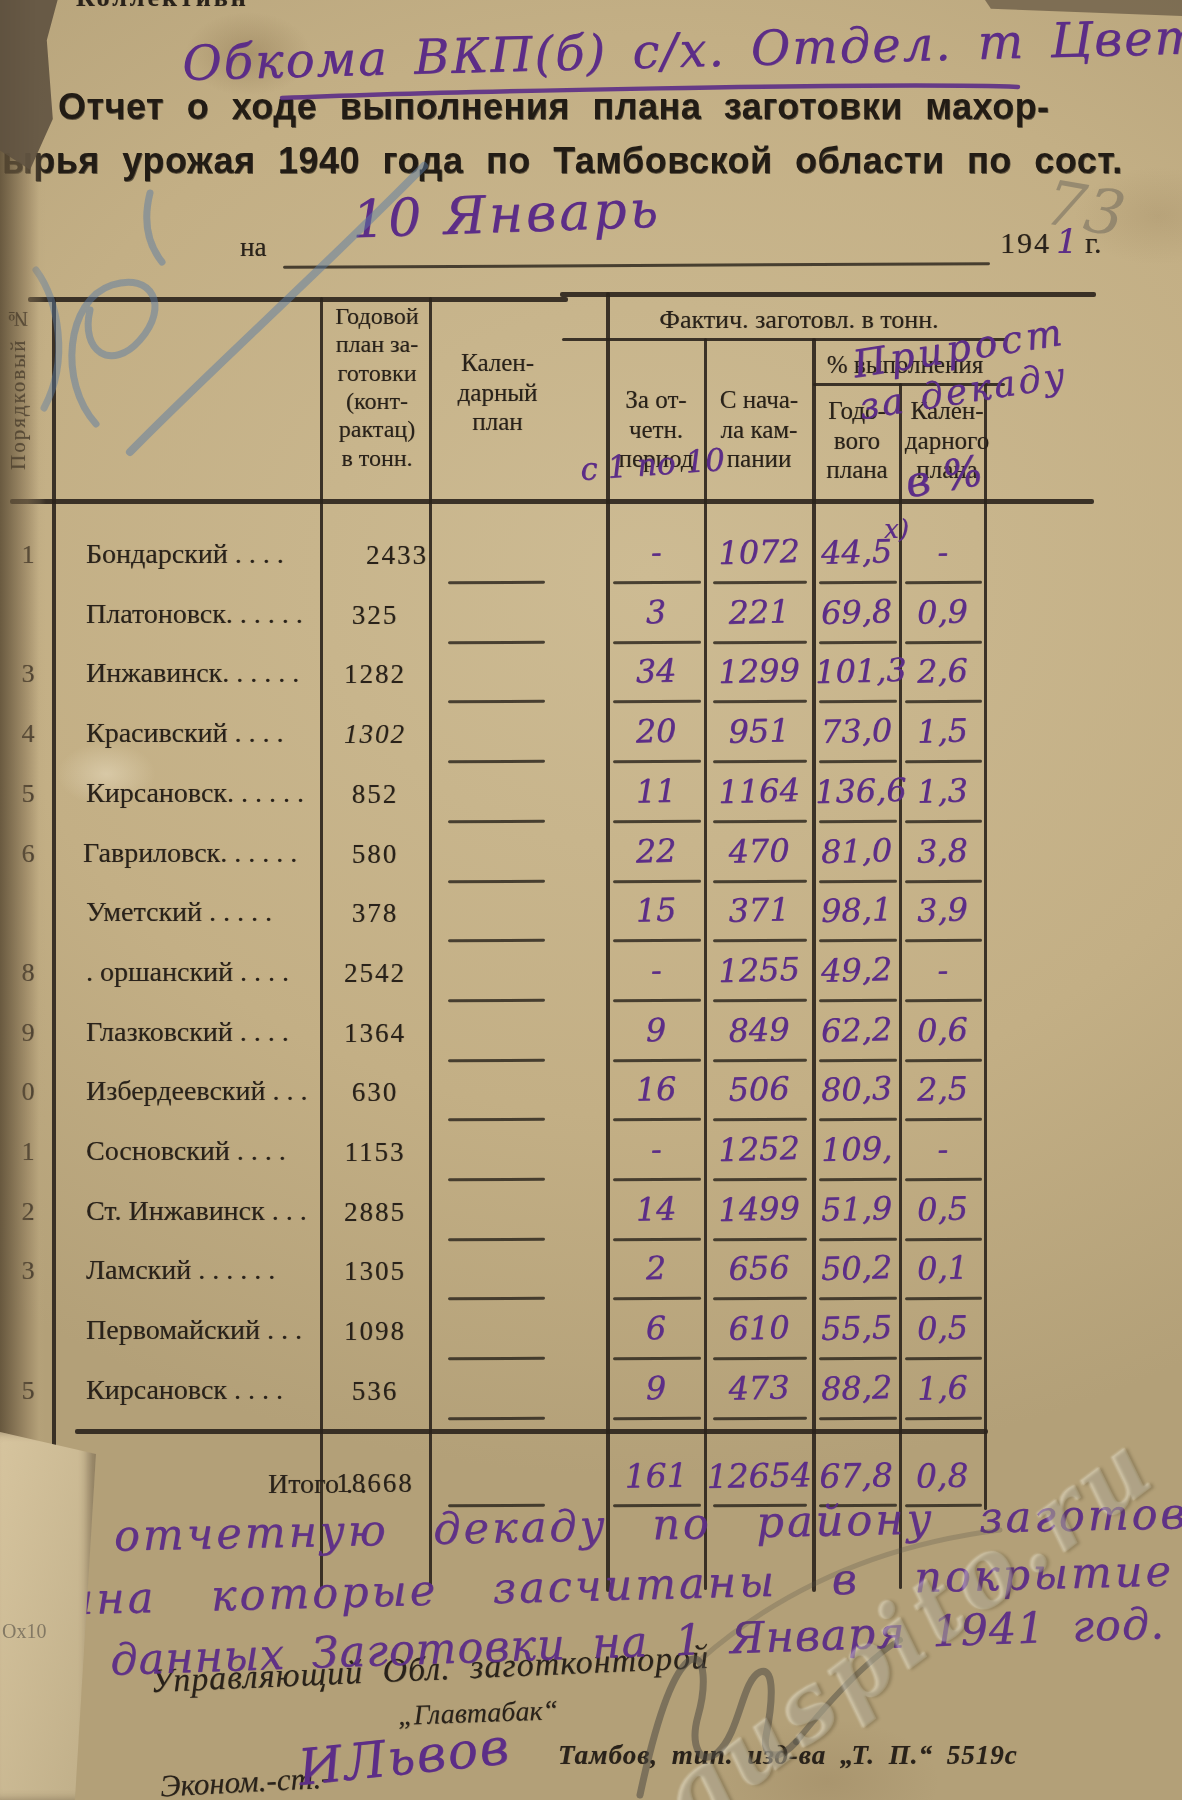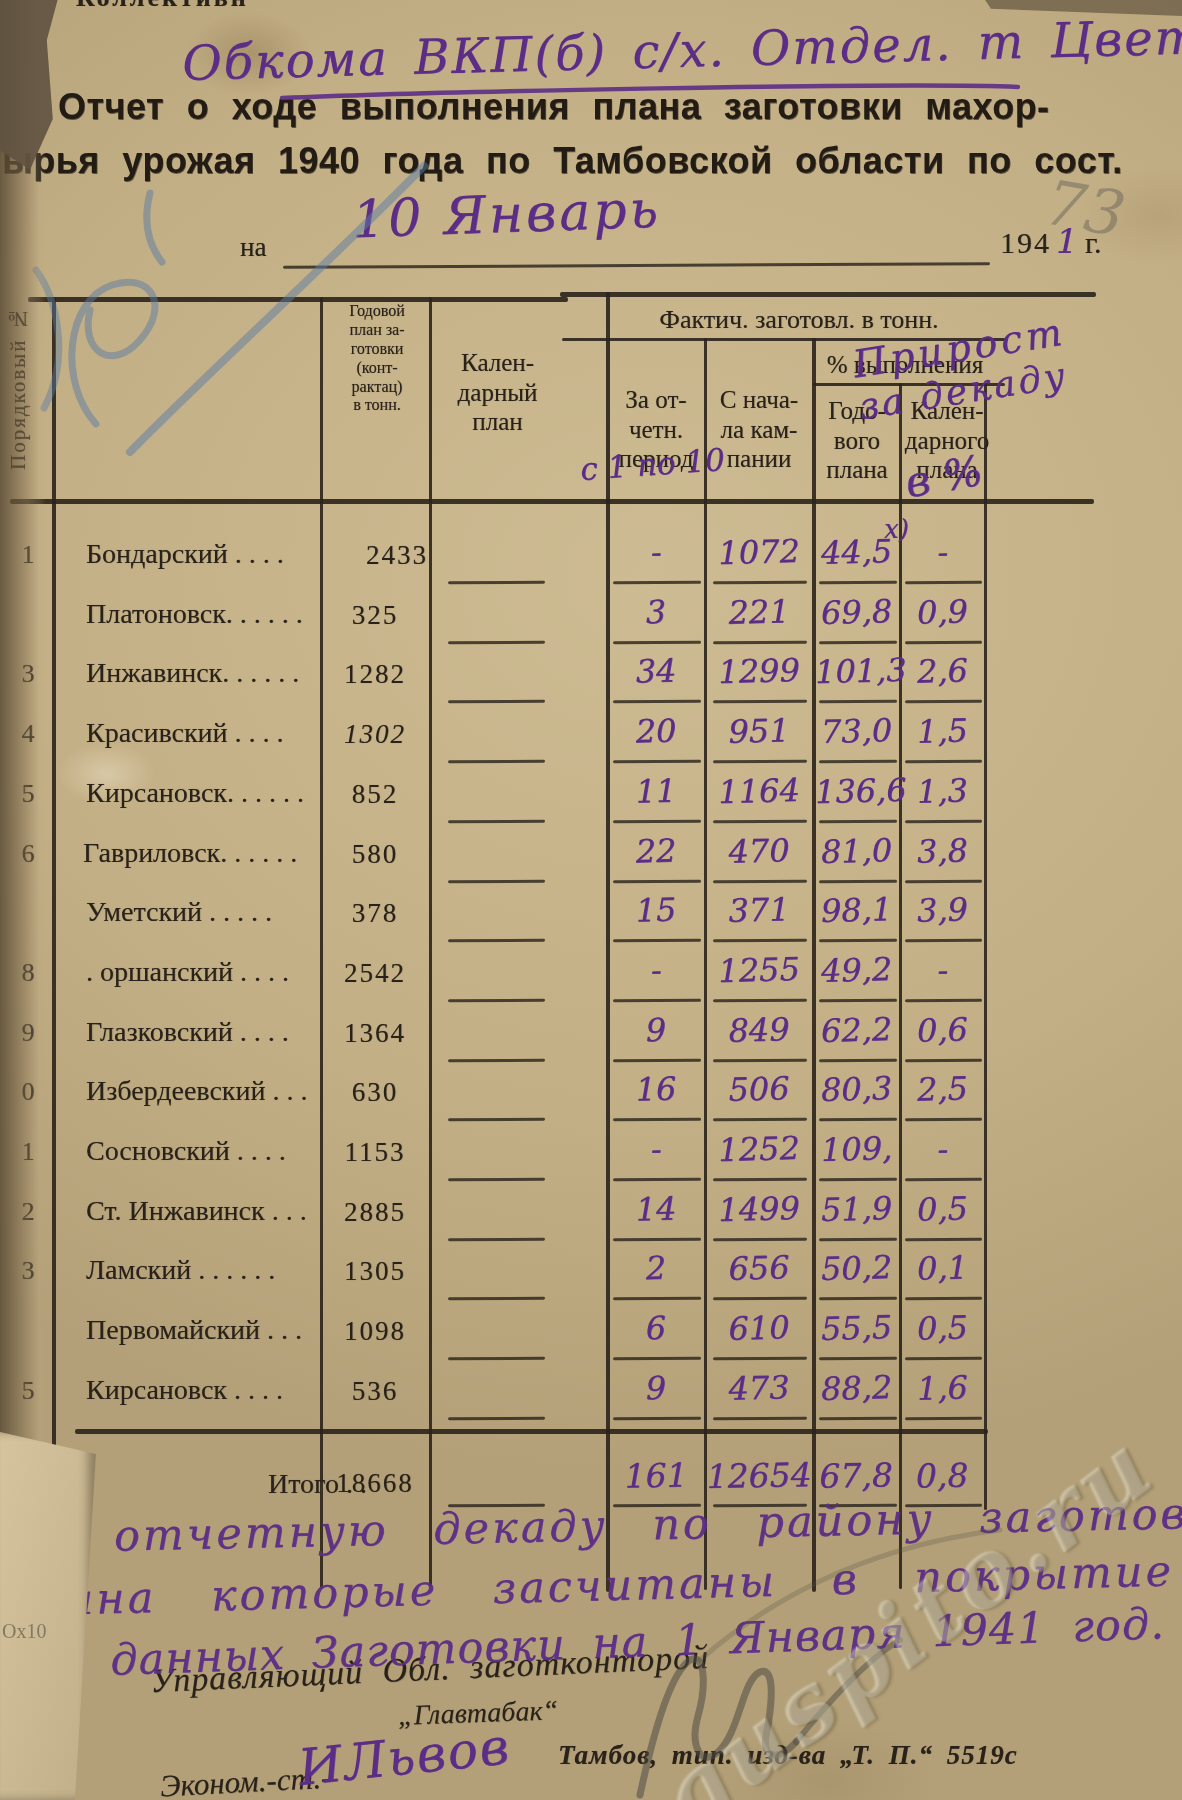--- a/index.html
+++ b/index.html
@@ -63,21 +63,21 @@
   <div class="tline z1" style="left:52px;top:297px;width:4px;height:1273px;"></div>
   <div class="tline z1" style="left:320px;top:297px;width:3px;height:1292px;"></div>
   <div class="tline z1" style="left:429px;top:297px;width:3px;height:1290px;"></div>
   <div class="tline z1" style="left:606px;top:292px;width:4px;height:1300px;"></div>
   <div class="tline z1" style="left:704px;top:338px;width:3px;height:1252px;"></div>
   <div class="tline z1" style="left:812px;top:338px;width:4px;height:1254px;"></div>
   <div class="tline z1" style="left:899px;top:383px;width:3px;height:1206px;"></div>
   <div class="tline z1" style="left:984px;top:383px;width:3px;height:1127px;"></div>
 
   <div class="abs print serial z2" style="left:6px;top:300px;height:170px;">Порядковый №</div>
-  <div class="abs print hcell z2" style="left:326px;top:302px;width:102px;font-size:16px;">Годовой
+  <div class="abs print hcell z2" style="left:326px;top:302px;width:102px;font-size:24px;">Годовой
 план за-
 готовки
 (конт-
 рактац)
 в тонн.</div>
   <div class="abs print hcell z2" style="left:440px;top:348px;width:115px;">Кален-
 дарный
 план</div>
   <div class="abs print hcell z2" style="left:600px;top:305px;width:398px;font-size:26px;">Фактич. заготовл. в тонн.</div>
   <div class="abs print hcell z2" style="left:612px;top:385px;width:88px;">За от-

